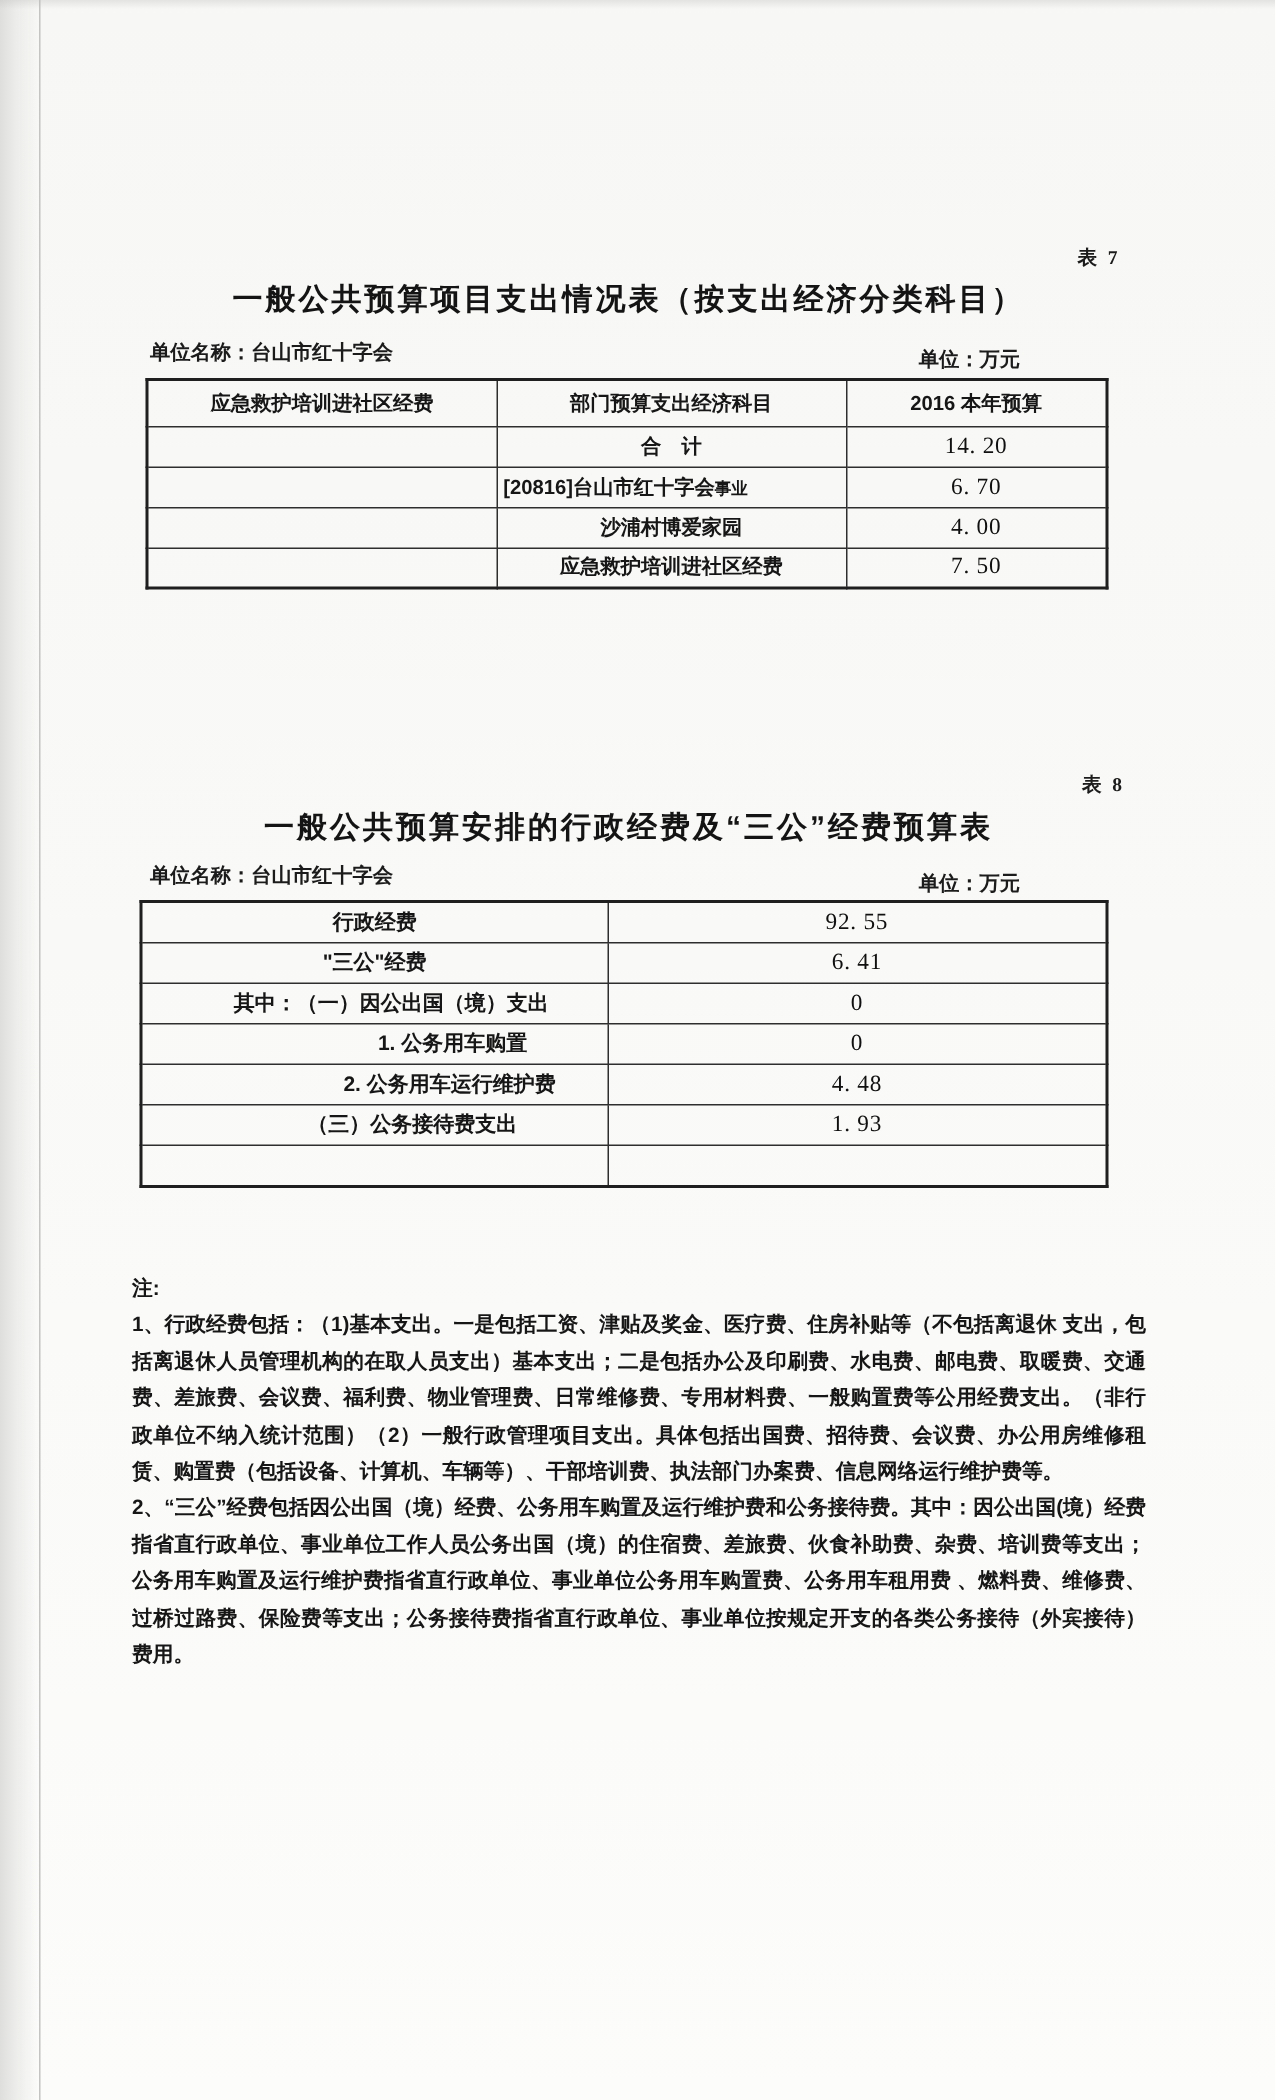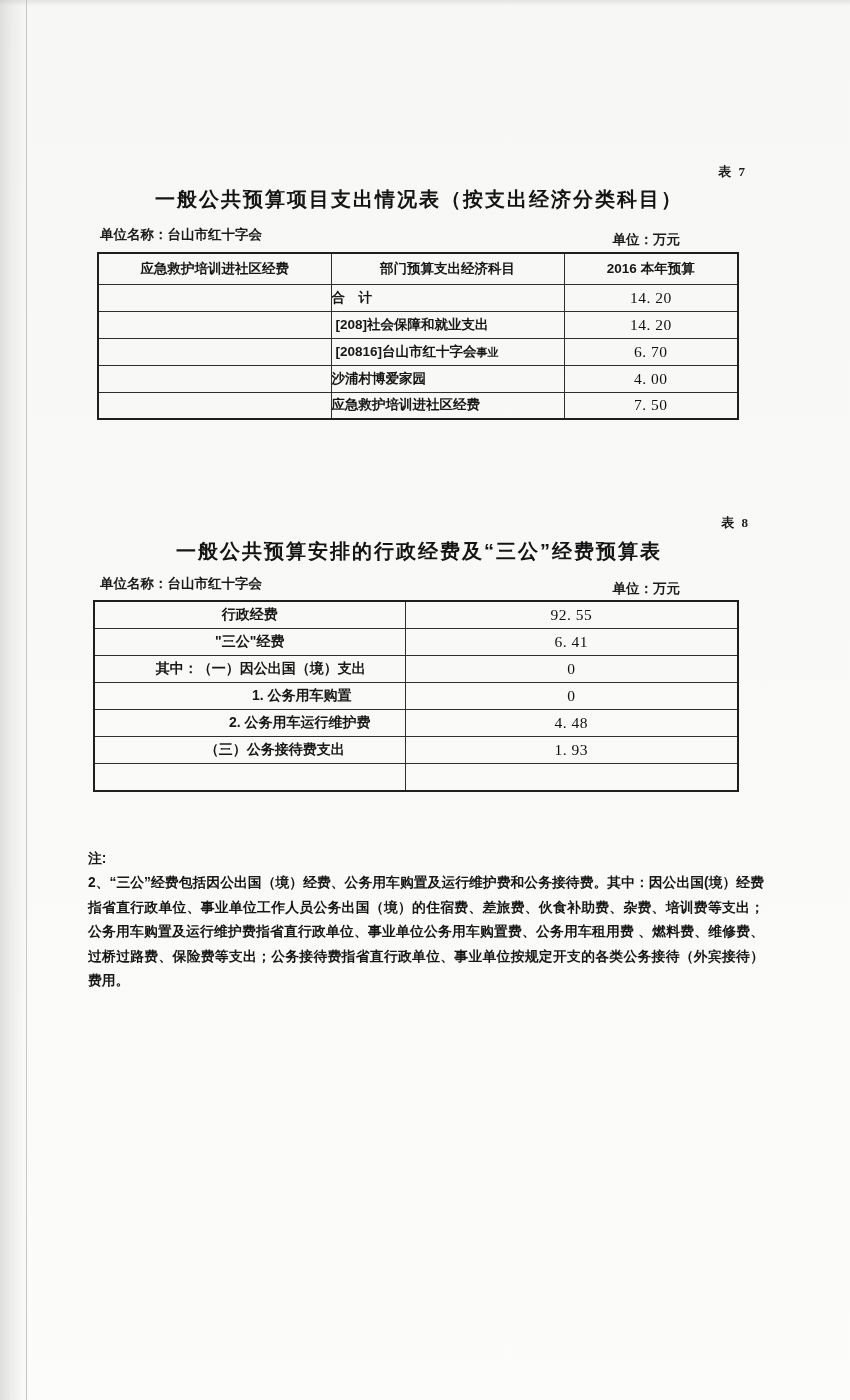--- a/index.html
+++ b/index.html
@@ -67,21 +67,21 @@
   table.budget th {
     font-size: 13.5px; font-weight: bold; text-align: center; color: #161616;
   }
   #table7 tr.hdr { height: 31px; }
   #table7 tr.row { height: 27px; }
   #table8 tr.hdr { height: 29px; }
   #table8 tr.row { height: 27px; }
   #table8 tr.empty { height: 28px; }
 
   td.cn {
-    font-size: 13.5px; font-weight: bold; color: #161616;
+    font-size: 13.5px; font-weight: bold; text-align: center; color: #161616;
   }
   td.cn.al { text-align: left; padding-left: 4px; }
   td.val {
     font-family: "Liberation Serif", serif;
     font-size: 15.5px; text-align: center; color: #101010;
     letter-spacing: 0.5px;
   }
   .big { font-size: 11px; }
 
   td.item { font-size: 14px; font-weight: bold; text-align: center; color: #161616; padding-left: 3px; }
@@ -126,25 +126,20 @@
       <th>部门预算支出经济科目</th>
       <th>2016 本年预算</th>
     </tr>
     <tr class="row">
       <td class="cn"></td>
       <td class="cn">合　计</td>
       <td class="val">14. 20</td>
     </tr>
     <tr class="row">
       <td class="cn"></td>
-      <td class="cn al">[208]社会保障和就业支出</td>
-      <td class="val">14. 20</td>
-    </tr>
-    <tr class="row">
-      <td class="cn"></td>
       <td class="cn al"><span>[20816]台山市红十字会</span><span class="big">事业</span></td>
       <td class="val">6. 70</td>
     </tr>
     <tr class="row">
       <td class="cn"></td>
       <td class="cn">沙浦村博爱家园</td>
       <td class="val">4. 00</td>
     </tr>
     <tr class="row">
       <td class="cn"></td>
@@ -194,15 +189,16 @@
     </tr>
     <tr class="empty">
       <td class="item"></td>
       <td class="val"></td>
     </tr>
   </tbody>
     </table>
 
   <div class="notes">
     <div class="note-label">注:</div>
+    <p>1、行政经费包括：（1)基本支出。一是包括工资、津贴及奖金、医疗费、住房补贴等（不包括离退休 支出，包括离退休人员管理机构的在取人员支出）基本支出；二是包括办公及印刷费、水电费、邮电费、取暖费、交通费、差旅费、会议费、福利费、物业管理费、日常维修费、专用材料费、一般购置费等公用经费支出。（非行政单位不纳入统计范围）（2）一般行政管理项目支出。具体包括出国费、招待费、会议费、办公用房维修租赁、购置费（包括设备、计算机、车辆等）、干部培训费、执法部门办案费、信息网络运行维护费等。</p>
     <p>2、“三公”经费包括因公出国（境）经费、公务用车购置及运行维护费和公务接待费。其中：因公出国(境）经费指省直行政单位、事业单位工作人员公务出国（境）的住宿费、差旅费、伙食补助费、杂费、培训费等支出；公务用车购置及运行维护费指省直行政单位、事业单位公务用车购置费、公务用车租用费 、燃料费、维修费、过桥过路费、保险费等支出；公务接待费指省直行政单位、事业单位按规定开支的各类公务接待（外宾接待）费用。</p>
   </div>
 </div>
 
 </body></html>

